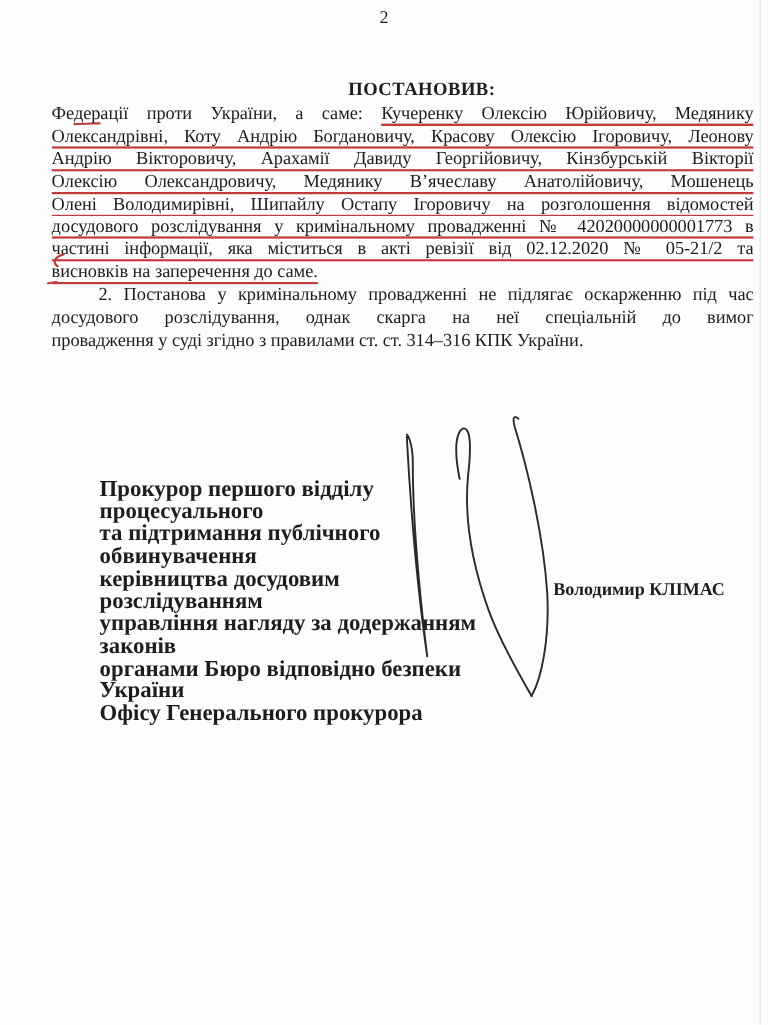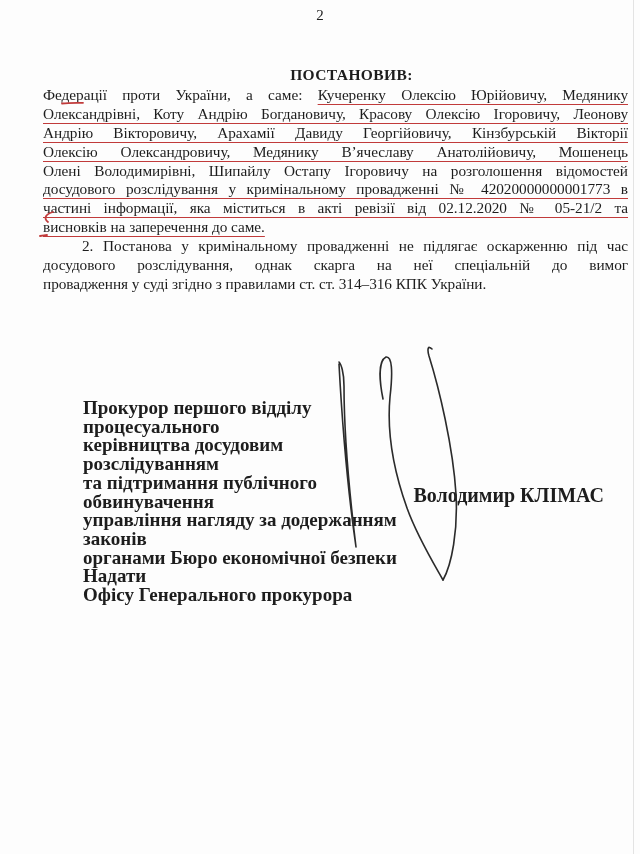--- a/index.html
+++ b/index.html
@@ -45,21 +45,21 @@
     text-decoration-thickness:1.8px;
     text-underline-offset:3.5px;
     text-decoration-skip-ink:none;
   }
   .sig-title{
     position:absolute;left:43px;top:399px;width:340px;
     font-weight:bold;font-size:19px;line-height:18.7px;margin-left:40px;
   }
   .sig-name{
     position:absolute;top:484px;right:36px;
-    font-weight:bold;font-size:20px;white-space:nowrap;
+    font-weight:bold;font-size:15px;white-space:nowrap;
   }
   .overlay{
     position:absolute;left:0;top:0;width:640px;height:854px;
     pointer-events:none;
   }
 </style>
 </head>
 <body>
 
 <div class="page">
@@ -79,24 +79,24 @@
       <div class="line"><span class="u">досудового розслідування у кримінальному провадженні № 42020000000001773 в</span></div>
       <div class="line"><span class="u">частині інформації, яка міститься в акті ревізії від 02.12.2020 № 05-21/2 та</span></div>
       <div class="line last"><span class="u">висновків на заперечення до саме.</span></div>
       <div class="line indent"><span>2. Постанова у кримінальному провадженні не підлягає оскарженню під час</span></div>
       <div class="line"><span>досудового розслідування, однак скарга на неї спеціальній до вимог</span></div>
       <div class="line last"><span>провадження у суді згідно з правилами ст. ст. 314–316 КПК України.</span></div>
     </div>
 
   <div class="sig-title" id="sig-title">
       <div>Прокурор першого відділу процесуального</div>
+      <div>та підтримання публічного обвинувачення</div>
       <div>керівництва досудовим розслідуванням</div>
-      <div>та підтримання публічного обвинувачення</div>
       <div>управління нагляду за додержанням законів</div>
-      <div>органами Бюро економічної безпеки Надати</div>
+      <div>органами Бюро відповідно безпеки України</div>
       <div>Офісу Генерального прокурора</div>
     </div>
 
   <div class="sig-name">Володимир КЛІМАС</div>
 
   <svg class="overlay" viewBox="0 0 640 854" xmlns="http://www.w3.org/2000/svg">
 
     <g stroke="#c13b3b" stroke-width="1.8" fill="none" stroke-linecap="round">
       <path d="M 62,103.5 C 70,103 77,103 83,102.8"></path>
       <path d="M 53,212 C 46,214 43,218 48,222"></path>

